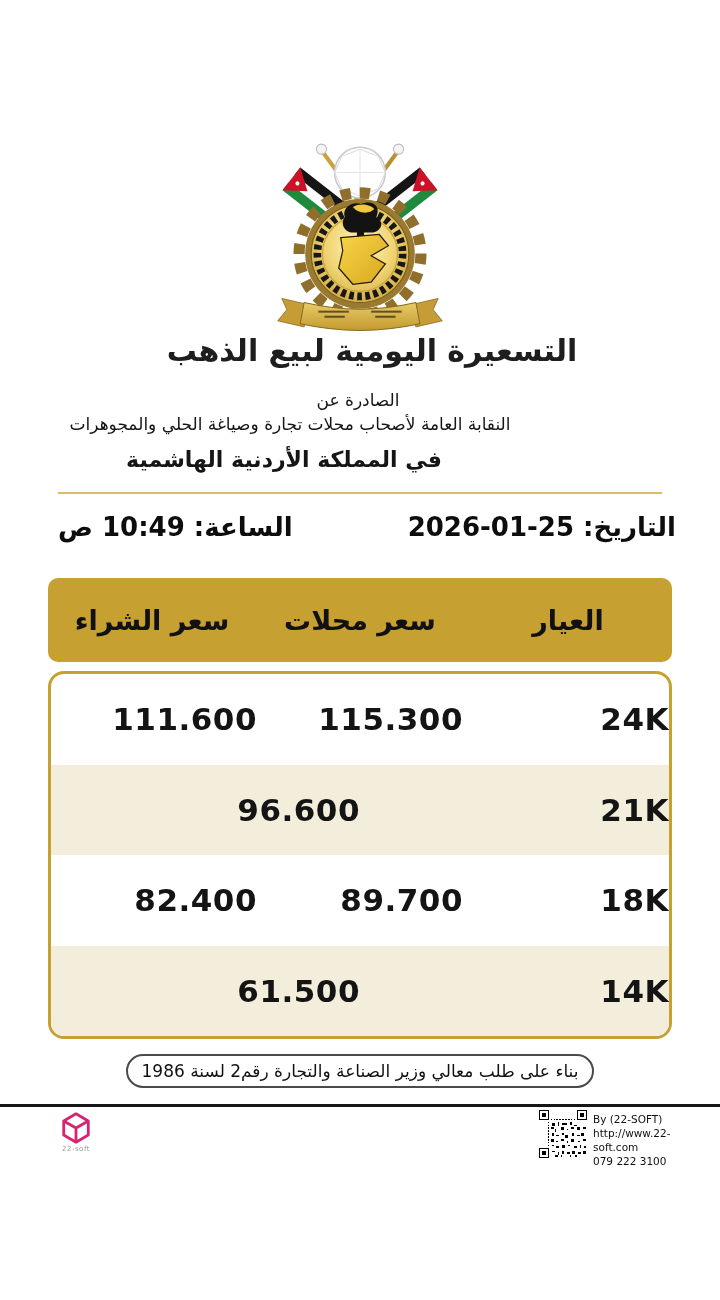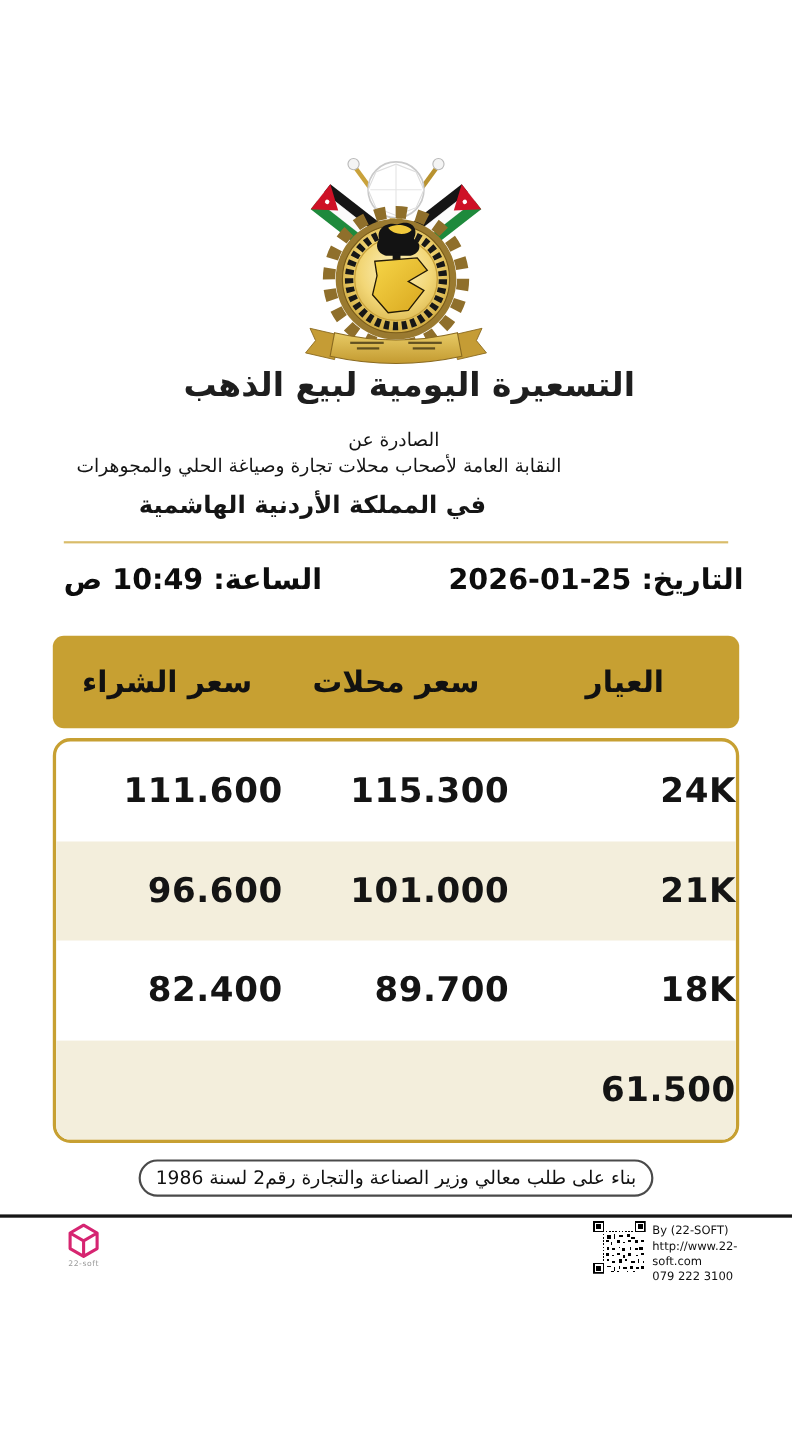--- a/index.html
+++ b/index.html
@@ -186,29 +186,29 @@
   </div>
 
   <div class="tbody" dir="rtl">
     <div class="trow">
       <div class="cell">24K</div>
       <div class="cell">115.300</div>
       <div class="cell">111.600</div>
     </div>
     <div class="trow alt">
       <div class="cell">21K</div>
-      <div class="cell">101.000</div>
       <div class="cell">96.600</div>
     </div>
     <div class="trow">
       <div class="cell">18K</div>
       <div class="cell">89.700</div>
       <div class="cell">82.400</div>
     </div>
     <div class="trow alt">
+      <div class="cell">14K</div>
       <div class="cell">61.500</div>
     </div>
   </div>
 
   <div class="note-wrap">
     <span class="note-box" dir="rtl">بناء على طلب معالي وزير الصناعة والتجارة رقم2 لسنة 1986</span>
   </div>
 
   <div class="black-line"></div>
 

